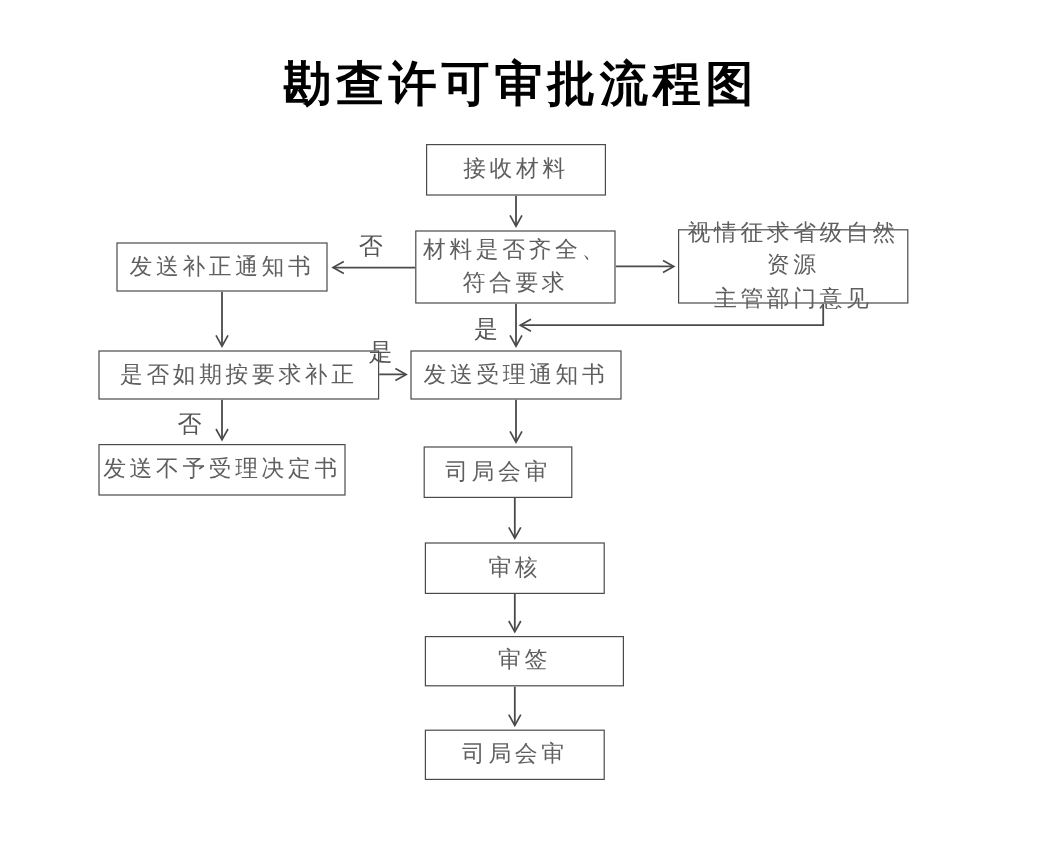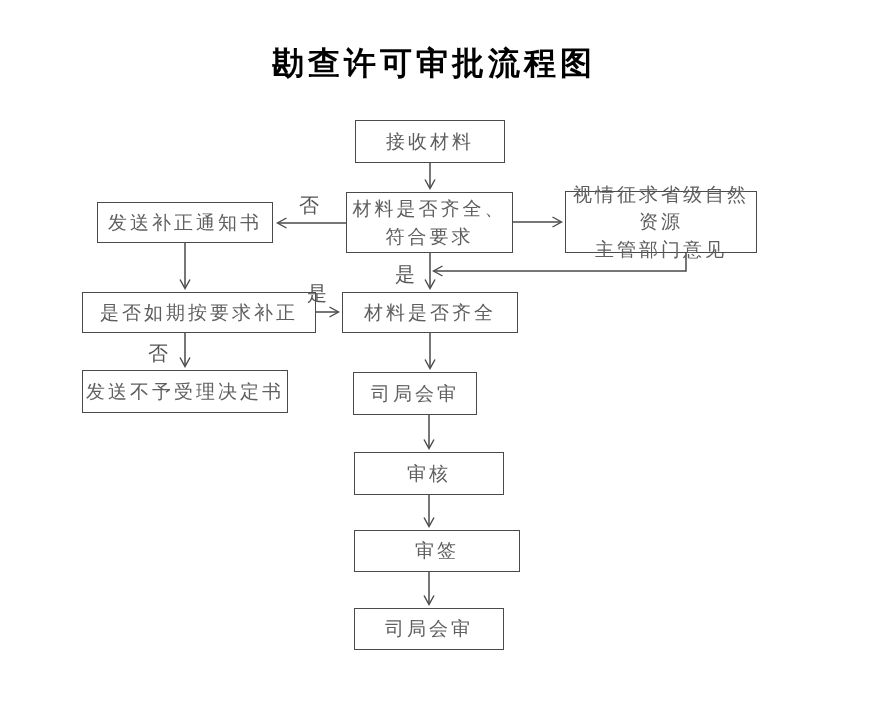--- a/index.html
+++ b/index.html
@@ -10,21 +10,21 @@
     background: #ffffff;
     font-family: "Liberation Sans", sans-serif;
     overflow: hidden;
   }
   .title {
     position: absolute;
     top: 42px;
     left: 0;
     width: 868px;
     text-align: center;
-    font-size: 32px;
+    font-size: 40px;
     font-weight: bold;
     color: #000000;
     letter-spacing: 4px;
   }
   .edges {
     position: absolute;
     left: 0; top: 0;
     width: 872px; height: 704px;
   }
   .node {
@@ -94,21 +94,21 @@
     </g>
   </svg>
 
   <div class="node" id="n-receive">接收材料</div>
   <div class="node" id="n-check">材料是否齐全、
 符合要求</div>
   <div class="node" id="n-consult">视情征求省级自然资源
 主管部门意见</div>
   <div class="node" id="n-send-correction">发送补正通知书</div>
   <div class="node" id="n-corrected">是否如期按要求补正</div>
-  <div class="node" id="n-send-acceptance">材料是否齐全</div>
+  <div class="node" id="n-send-acceptance">发送受理通知书</div>
   <div class="node" id="n-send-rejection">发送不予受理决定书</div>
   <div class="node" id="n-joint-review">司局会审</div>
   <div class="node" id="n-review">审核</div>
   <div class="node" id="n-sign">审签</div>
   <div class="node" id="n-deliver">司局会审</div>
 
   <div class="edge-label" id="lbl-check-no">否</div>
   <div class="edge-label" id="lbl-check-yes">是</div>
   <div class="edge-label" id="lbl-corrected-yes">是</div>
   <div class="edge-label" id="lbl-corrected-no">否</div>

